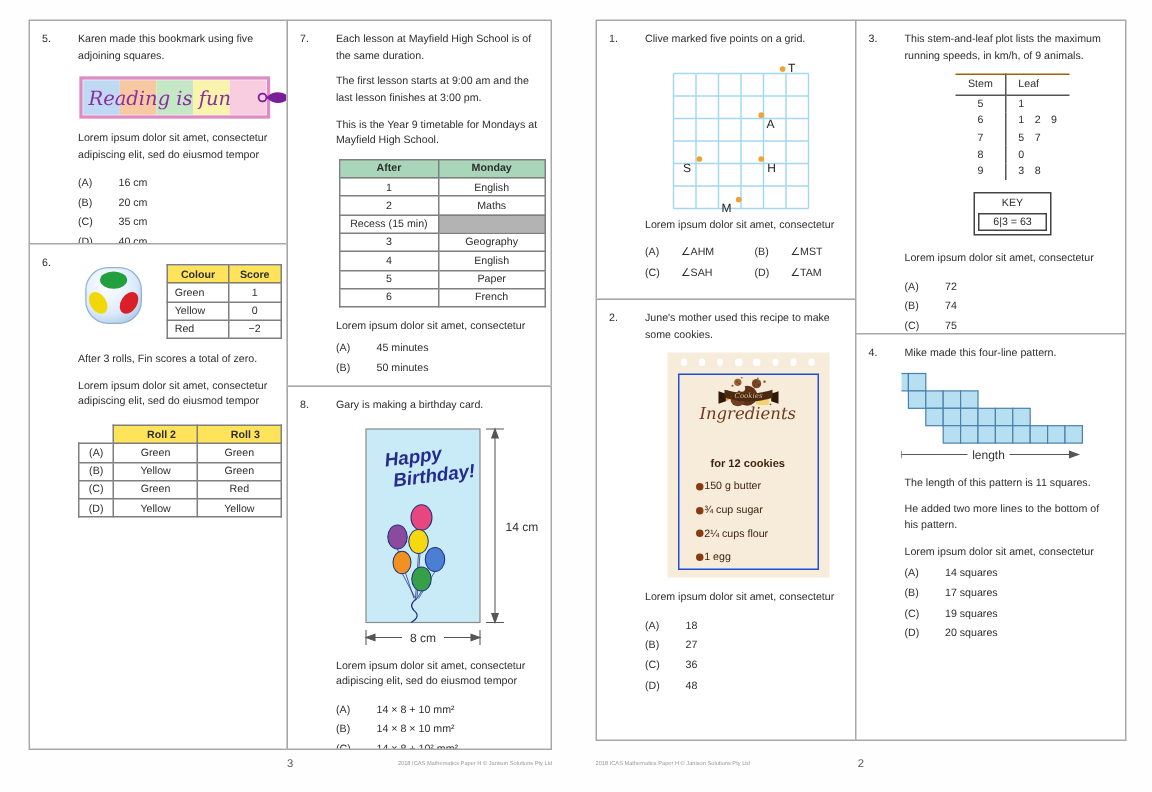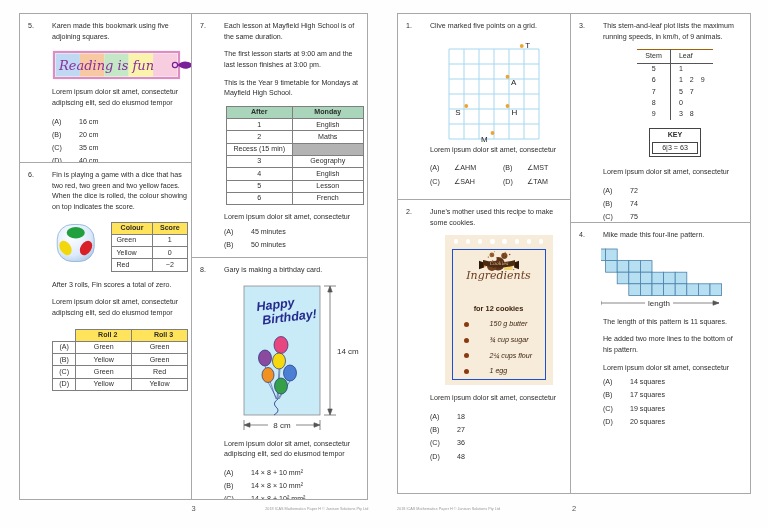--- a/index.html
+++ b/index.html
@@ -32,31 +32,31 @@
   .timetable th:first-child,.timetable td:first-child{width:68px;}
   .timetable th:last-child,.timetable td:last-child{width:72px;}
   .dice-row{display:flex;align-items:flex-start;gap:16px;margin:4px 0 8px 4px;}
   
   .sl{margin:3px auto 0;}
   .sl th{font-weight:normal;border:none;border-top:1px solid #a16207;border-bottom:1px solid #555;padding:1px 8px;}
   .sl td{border:none;padding:0.5px 8px;}
   .sl th:first-child,.sl td:first-child{border-right:1px solid #555;}
   .sl .leafcol{text-align:left;word-spacing:5px;}
   .keybox{width:50px;margin:8px auto 0;border:1px solid #444;text-align:center;}
-  .keybox .kt{font-weight:bold;padding-top:1px;}
+  .keybox .kt{font-weight:normal;padding-top:1px;}
   .keybox .kv{border:1px solid #444;margin:1px 2px 2px;}
   
   .recipe{width:108px;height:150px;background:#f6ecd9;margin:4px auto 8px;position:relative;}
   .holes{display:flex;justify-content:space-between;padding:4px 9px 0;}
   .holes span{width:4.5px;height:4.5px;border-radius:50%;background:#fff;}
   .rinner{position:absolute;left:7px;right:7px;top:14px;bottom:5px;border:1px solid #1d4ed8;
           display:flex;flex-direction:column;align-items:center;overflow:hidden;}
   .rtitle{font-family:"DejaVu Serif",serif;font-style:italic;font-size:11px;color:#6b3a1e;line-height:1.15;}
   .rsub{font-size:7.4px;font-weight:bold;color:#3d2410;margin-bottom:3px;margin-top:20px;}
-  .ritem{align-self:flex-start;display:flex;align-items:center;gap:21px;margin:2.5px 0 2.5px 11px;color:#3d2410;font-style:italic;}
+  .ritem{align-self:flex-start;display:flex;align-items:center;gap:1px;margin:2.5px 0 2.5px 11px;color:#3d2410;}
   .rdot{width:5px;height:5px;border-radius:50%;background:#8a3a10;flex:none;}
   .rbanner{margin-top:-15px;}
   
   .bookmark{margin:1px 0 6px 0;display:block;}
   .cardfig{display:block;margin:2px auto 4px;}
   .gridfig{display:block;margin:0 0 2px 14px;}
   .glabel{font-size:8px;fill:#222;font-family:"Liberation Sans","DejaVu Sans",sans-serif;}
   .patternfig{display:block;margin:2px 0 6px -10px;}
   .patternfig rect{fill:#b7dff2;stroke:#4a80ab;stroke-width:0.8;}
   
@@ -103,24 +103,20 @@
           <span class="lab">(D)</span>
           <span>40 cm</span>
         </div>
     </div>
   </div>
 </div>
 
 <div class="qbox" style="left:19px;top:162px;width:173px;height:338px">
   <div class="qnum">6.</div>
   <div class="qbody">
-    <p class="prompt">Fin is playing a game with a dice that has
-two red, two green and two yellow faces.
-When the dice is rolled, the colour showing
-on top indicates the score.</p>
     <div class="dice-row">
       <svg viewBox="0 0 48 48" width="46" height="46">
         <defs>
           <radialGradient id="dg" cx="38%" cy="32%" r="80%">
             <stop offset="0%" stop-color="#ffffff"></stop>
               <stop offset="65%" stop-color="#dceafc"></stop>
               <stop offset="100%" stop-color="#a9c6e4"></stop>
           </radialGradient>
         </defs>
         <rect x="1.5" y="1.5" width="45" height="45" rx="18" fill="url(#dg)" stroke="#8fb2d4" stroke-width="1"></rect>
@@ -214,21 +210,21 @@
       <tr>
             <td>3</td>
             <td>Geography</td>
           </tr>
       <tr>
             <td>4</td>
             <td>English</td>
           </tr>
       <tr>
             <td>5</td>
-            <td>Lesson</td>
+            <td>Paper</td>
           </tr>
       <tr>
             <td>6</td>
             <td>French</td>
           </tr>
     </tbody>
       </table>
     <p class="prompt" style="margin-bottom:2px">Lorem ipsum dolor sit amet, consectetur</p>
     <div class="opts" style="margin-top:4px">
       <div class="opt">

